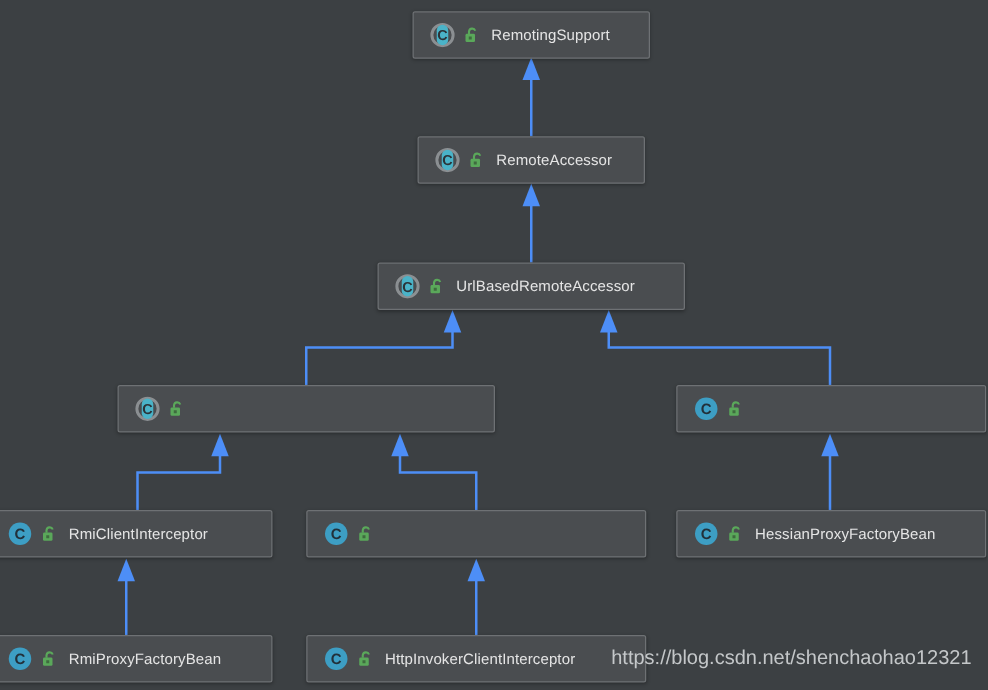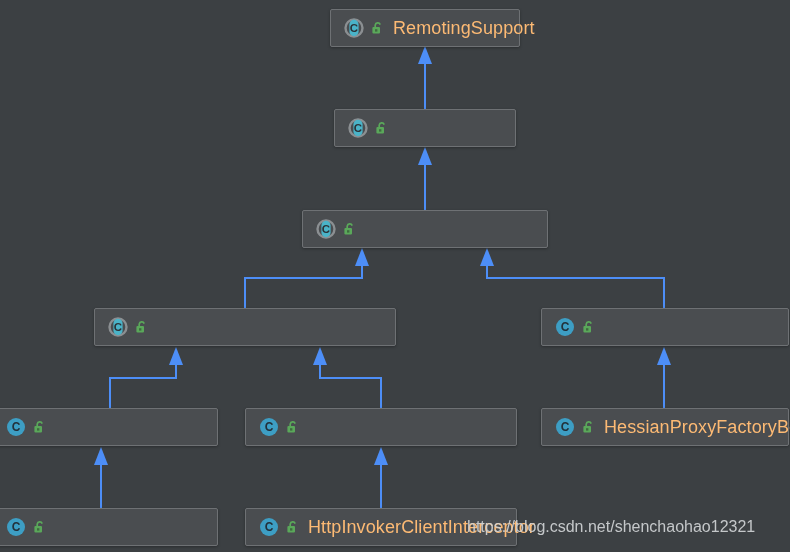--- a/index.html
+++ b/index.html
@@ -31,22 +31,22 @@
     height: 38px;
     background: #4a4d50;
     border: 1px solid #6e7174;
     border-radius: 2px;
     display: flex;
     align-items: center;
     padding: 0 13px;
     box-shadow: 0 1px 3px rgba(0,0,0,0.30);
   }
   .node-label {
-    color: #fdba74;
-    font-size: 18px;
+    color: #e5e5e5;
+    font-size: 12px;
     letter-spacing: 0.1px;
     white-space: nowrap;
     margin-left: 9px;
   }
 
   .icon-class {
     flex: 0 0 auto;
     width: 20px;
     height: 20px;
     position: relative;
@@ -124,32 +124,34 @@
         <span class="icon-class"><svg viewBox="0 0 20 20" width="20" height="20">
             <circle cx="10" cy="10" r="8.5" fill="none" stroke="#8b8f92" stroke-width="2.4"></circle>
             <rect x="5.4" y="1.8" width="9.2" height="16.4" rx="4.6" fill="#4ab3c8"></rect>
             <text x="10" y="14.4" text-anchor="middle" font-family="Liberation Sans, sans-serif" font-size="11.5" font-weight="bold" fill="#2b3338">C</text>
           </svg></span>
         <span class="icon-lock"><svg viewBox="0 0 13 14" width="13" height="14">
             <path d="M4.2 6.2 V4.1 a2.6 2.6 0 0 1 5.0 -0.5" fill="none" stroke="#5aa85a" stroke-width="1.7"></path>
             <rect x="1.4" y="6.0" width="7.6" height="6.6" rx="1.1" fill="#5aa85a"></rect>
             <rect x="4.0" y="8.2" width="2.4" height="2.4" fill="#3f6b3f"></rect>
           </svg></span>
+        <span class="node-label">RemoteAccessor</span>
       </div>
       <div class="node" style="left: 302px; top: 210px; width: 246px;">
         <span class="icon-class"><svg viewBox="0 0 20 20" width="20" height="20">
             <circle cx="10" cy="10" r="8.5" fill="none" stroke="#8b8f92" stroke-width="2.4"></circle>
             <rect x="5.4" y="1.8" width="9.2" height="16.4" rx="4.6" fill="#4ab3c8"></rect>
             <text x="10" y="14.4" text-anchor="middle" font-family="Liberation Sans, sans-serif" font-size="11.5" font-weight="bold" fill="#2b3338">C</text>
           </svg></span>
         <span class="icon-lock"><svg viewBox="0 0 13 14" width="13" height="14">
             <path d="M4.2 6.2 V4.1 a2.6 2.6 0 0 1 5.0 -0.5" fill="none" stroke="#5aa85a" stroke-width="1.7"></path>
             <rect x="1.4" y="6.0" width="7.6" height="6.6" rx="1.1" fill="#5aa85a"></rect>
             <rect x="4.0" y="8.2" width="2.4" height="2.4" fill="#3f6b3f"></rect>
           </svg></span>
+        <span class="node-label">UrlBasedRemoteAccessor</span>
       </div>
       <div class="node" style="left: 94px; top: 308px; width: 302px;">
         <span class="icon-class"><svg viewBox="0 0 20 20" width="20" height="20">
             <circle cx="10" cy="10" r="8.5" fill="none" stroke="#8b8f92" stroke-width="2.4"></circle>
             <rect x="5.4" y="1.8" width="9.2" height="16.4" rx="4.6" fill="#4ab3c8"></rect>
             <text x="10" y="14.4" text-anchor="middle" font-family="Liberation Sans, sans-serif" font-size="11.5" font-weight="bold" fill="#2b3338">C</text>
           </svg></span>
         <span class="icon-lock"><svg viewBox="0 0 13 14" width="13" height="14">
             <path d="M4.2 6.2 V4.1 a2.6 2.6 0 0 1 5.0 -0.5" fill="none" stroke="#5aa85a" stroke-width="1.7"></path>
             <rect x="1.4" y="6.0" width="7.6" height="6.6" rx="1.1" fill="#5aa85a"></rect>
@@ -170,20 +172,21 @@
       <div class="node" style="left: -8px; top: 408px; width: 226px;">
         <span class="icon-class"><svg viewBox="0 0 20 20" width="20" height="20">
             <circle cx="10" cy="10" r="9" fill="#3d9ec4"></circle>
             <text x="10" y="14.4" text-anchor="middle" font-family="Liberation Sans, sans-serif" font-size="12" font-weight="bold" fill="#22303a">C</text>
           </svg></span>
         <span class="icon-lock"><svg viewBox="0 0 13 14" width="13" height="14">
             <path d="M4.2 6.2 V4.1 a2.6 2.6 0 0 1 5.0 -0.5" fill="none" stroke="#5aa85a" stroke-width="1.7"></path>
             <rect x="1.4" y="6.0" width="7.6" height="6.6" rx="1.1" fill="#5aa85a"></rect>
             <rect x="4.0" y="8.2" width="2.4" height="2.4" fill="#3f6b3f"></rect>
           </svg></span>
+        <span class="node-label">RmiClientInterceptor</span>
       </div>
       <div class="node" style="left: 245px; top: 408px; width: 272px;">
         <span class="icon-class"><svg viewBox="0 0 20 20" width="20" height="20">
             <circle cx="10" cy="10" r="9" fill="#3d9ec4"></circle>
             <text x="10" y="14.4" text-anchor="middle" font-family="Liberation Sans, sans-serif" font-size="12" font-weight="bold" fill="#22303a">C</text>
           </svg></span>
         <span class="icon-lock"><svg viewBox="0 0 13 14" width="13" height="14">
             <path d="M4.2 6.2 V4.1 a2.6 2.6 0 0 1 5.0 -0.5" fill="none" stroke="#5aa85a" stroke-width="1.7"></path>
             <rect x="1.4" y="6.0" width="7.6" height="6.6" rx="1.1" fill="#5aa85a"></rect>
             <rect x="4.0" y="8.2" width="2.4" height="2.4" fill="#3f6b3f"></rect>
@@ -204,30 +207,31 @@
       <div class="node" style="left: -8px; top: 508px; width: 226px;">
         <span class="icon-class"><svg viewBox="0 0 20 20" width="20" height="20">
             <circle cx="10" cy="10" r="9" fill="#3d9ec4"></circle>
             <text x="10" y="14.4" text-anchor="middle" font-family="Liberation Sans, sans-serif" font-size="12" font-weight="bold" fill="#22303a">C</text>
           </svg></span>
         <span class="icon-lock"><svg viewBox="0 0 13 14" width="13" height="14">
             <path d="M4.2 6.2 V4.1 a2.6 2.6 0 0 1 5.0 -0.5" fill="none" stroke="#5aa85a" stroke-width="1.7"></path>
             <rect x="1.4" y="6.0" width="7.6" height="6.6" rx="1.1" fill="#5aa85a"></rect>
             <rect x="4.0" y="8.2" width="2.4" height="2.4" fill="#3f6b3f"></rect>
           </svg></span>
+        <span class="node-label">RmiProxyFactoryBean</span>
       </div>
       <div class="node" style="left: 245px; top: 508px; width: 272px;">
         <span class="icon-class"><svg viewBox="0 0 20 20" width="20" height="20">
             <circle cx="10" cy="10" r="9" fill="#3d9ec4"></circle>
             <text x="10" y="14.4" text-anchor="middle" font-family="Liberation Sans, sans-serif" font-size="12" font-weight="bold" fill="#22303a">C</text>
           </svg></span>
         <span class="icon-lock"><svg viewBox="0 0 13 14" width="13" height="14">
             <path d="M4.2 6.2 V4.1 a2.6 2.6 0 0 1 5.0 -0.5" fill="none" stroke="#5aa85a" stroke-width="1.7"></path>
             <rect x="1.4" y="6.0" width="7.6" height="6.6" rx="1.1" fill="#5aa85a"></rect>
             <rect x="4.0" y="8.2" width="2.4" height="2.4" fill="#3f6b3f"></rect>
           </svg></span>
         <span class="node-label">HttpInvokerClientInterceptor</span>
       </div>
     </div>
 
-  <div class="watermark" style="left: 467px; top: 518px;">https://blog.csdn.net/shenchaohao12321</div>
+  <div class="watermark" style="left: 489px; top: 518px;">https://blog.csdn.net/shenchaohao12321</div>
 
 </div>
 
 </body></html>

